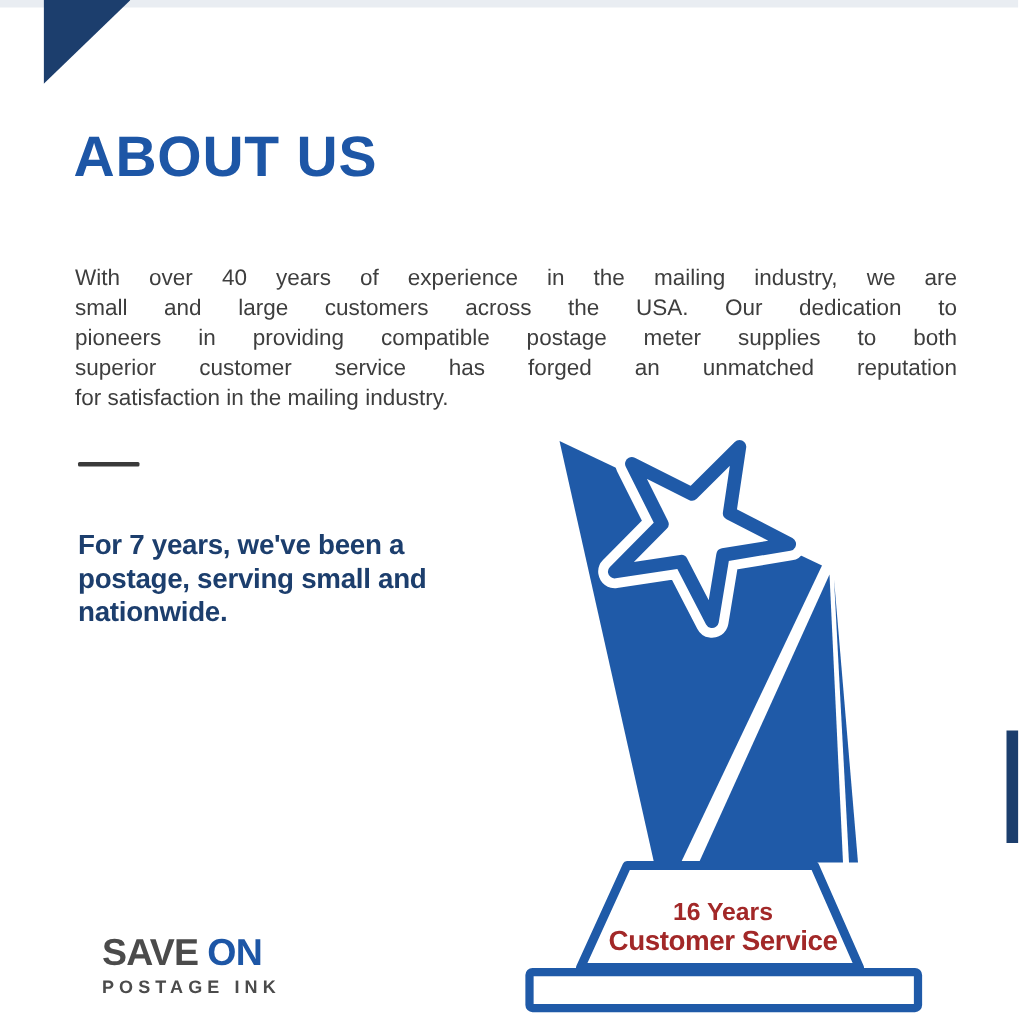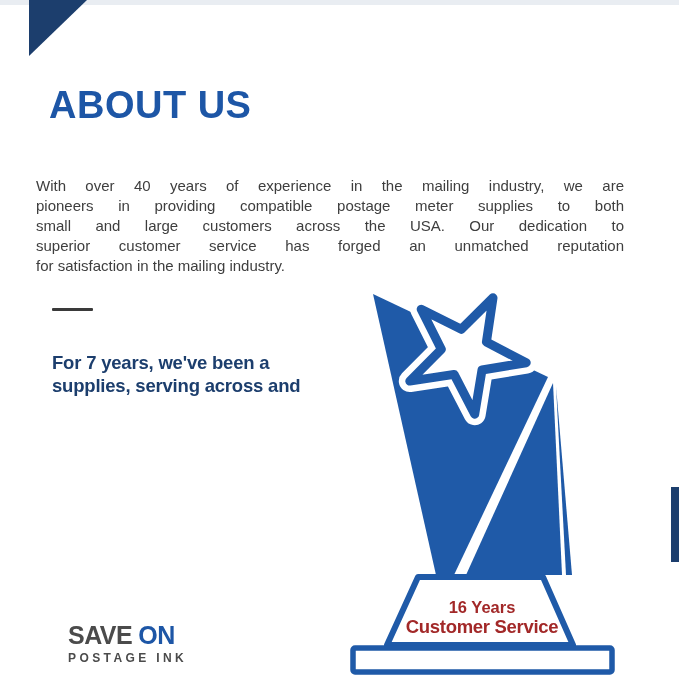--- a/index.html
+++ b/index.html
@@ -10,21 +10,21 @@
   .top-strip{position:absolute;left:0;top:0;width:679px;height:5px;background:#e9edf2;}
   .corner-triangle{
     position:absolute;left:29px;top:0;width:58px;height:56px;background:#1c3e6d;
     clip-path:polygon(0 0,100% 0,0 100%);
   }
   .side-bar{position:absolute;left:671px;top:487px;width:8px;height:75px;background:#1c3e6d;}
   .title{
     position:absolute;left:49px;top:86px;margin:0;
     font-size:38px;line-height:38px;font-weight:800;letter-spacing:.5px;color:#1d56a6;text-align:center;
   }
-  .intro{position:absolute;left:36px;top:176px;width:588px;color:#3e3e3e;
+  .intro{position:absolute;left:50px;top:176px;width:588px;color:#3e3e3e;
     font-size:15px;line-height:20px;}
   .intro .jline{text-align:justify;text-align-last:justify;height:20px;white-space:nowrap;}
   .intro .jline.last{text-align:right;text-align-last:left;}
   .dash{position:absolute;left:52px;top:308px;width:41px;height:3px;background:#3a3a3a;border-radius:1px;}
   .highlight{
     position:absolute;left:52px;top:352px;width:310px;color:#1c3e6d;
     font-size:18.5px;line-height:22.6px;font-weight:bold;letter-spacing:-.2px;white-space:nowrap;
   }
   .trophy{position:absolute;left:340px;top:280px;width:339px;height:397px;}
   .logo{position:absolute;left:68px;top:625px;}
@@ -38,31 +38,32 @@
 <div class="canvas">
 
   <div class="top-strip"></div>
   <div class="corner-triangle"></div>
   <div class="side-bar"></div>
 
   <h1 class="title">ABOUT US</h1>
 
   <div class="intro">
     <div class="jline">With over 40 years of experience in the mailing industry, we are</div>
+    <div class="jline">small and large customers across the USA. Our dedication to</div>
     <div class="jline">pioneers in providing compatible postage meter supplies to both</div>
-    <div class="jline">small and large customers across the USA. Our dedication to</div>
     <div class="jline">superior customer service has forged an unmatched reputation</div>
     <div class="jline last">for satisfaction in the mailing industry.</div>
   </div>
 
   <div class="dash"></div>
 
   <div class="highlight">
     <div>For 7 years, we've been a</div>
-    <div>supplies, serving across and</div>
+    <div>postage, serving small and</div>
+    <div>nationwide.</div>
   </div>
 
   <svg class="trophy" viewBox="0 0 339 397" xmlns="http://www.w3.org/2000/svg">
 
     <path d="M33,14 L208,97 L114,295 L96,295 Z" fill="#1f5aa8"></path>
 
     <path d="M213,103 L222,295 L126,295 Z" fill="#1f5aa8"></path>
 
     <path d="M216,106 L232,295 L226,295 Z" fill="#1f5aa8"></path>
 

